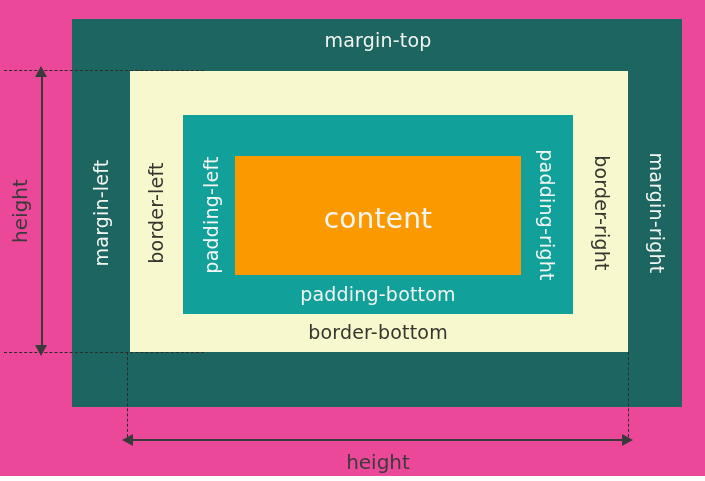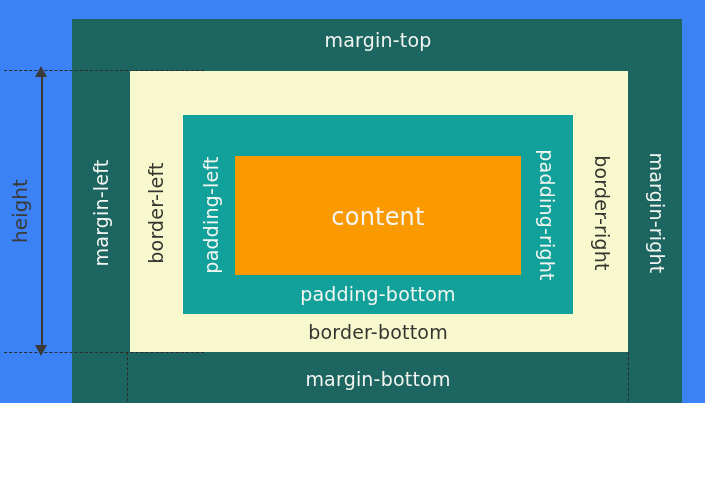--- a/index.html
+++ b/index.html
@@ -7,22 +7,22 @@
     margin: 0;
     padding: 0;
     background: #ffffff;
   }
   body {
     font-family: "DejaVu Sans", sans-serif;
   }
   #diagram {
     position: relative;
     width: 705px;
-    height: 403px;
-    background: #3b82f6;
+    height: 476px;
+    background: #ec4899;
     overflow: hidden;
   }
 
   
   .box {
     position: absolute;
     box-sizing: border-box;
   }
   #margin-box {
     left: 72px;  top: 19px;
@@ -65,21 +65,21 @@
     transform: translate(-50%, -50%) rotate(-90deg);
   }
   .v-label-cw {
     transform-origin: 50% 50%;
     transform: translate(-50%, -50%) rotate(90deg);
   }
 
   #label-margin-top    { left: 378px; top: 31px; }
   #label-border-top    { left: 378px; top: 84px; }
   #label-padding-top   { left: 378px; top: 127px; }
-  #label-content       { left: 378px; top: 205px; font-size: 24px; }
+  #label-content       { left: 378px; top: 205px; font-size: 28px; }
   #label-padding-bottom{ left: 378px; top: 285px; }
   #label-border-bottom { left: 378px; top: 323px; }
   #label-margin-bottom { left: 378px; top: 370px; }
 
   #label-margin-left   { left: 101px; top: 213px; }
   #label-border-left   { left: 156px; top: 213px; }
   #label-padding-left  { left: 211px; top: 215px; }
   #label-padding-right { left: 546px; top: 215px; }
   #label-border-right  { left: 601px; top: 213px; }
   #label-margin-right  { left: 656px; top: 213px; }
@@ -173,21 +173,20 @@
   <div id="label-margin-top" class="label light h-label">margin-top</div>
 
 
 
   <div id="label-content" class="label light h-label">content</div>
 
   <div id="label-padding-bottom" class="label light h-label">padding-bottom</div>
 
   <div id="label-border-bottom" class="label dark h-label">border-bottom</div>
 
-  <div id="label-margin-bottom" class="label light h-label">margin-bottom</div>
 
   <div id="label-margin-left" class="label light v-label-ccw">margin-left</div>
 
   <div id="label-border-left" class="label dark v-label-ccw">border-left</div>
 
   <div id="label-padding-left" class="label light v-label-ccw">padding-left</div>
 
   <div id="label-padding-right" class="label light v-label-cw">padding-right</div>
 
   <div id="label-border-right" class="label dark v-label-cw">border-right</div>

